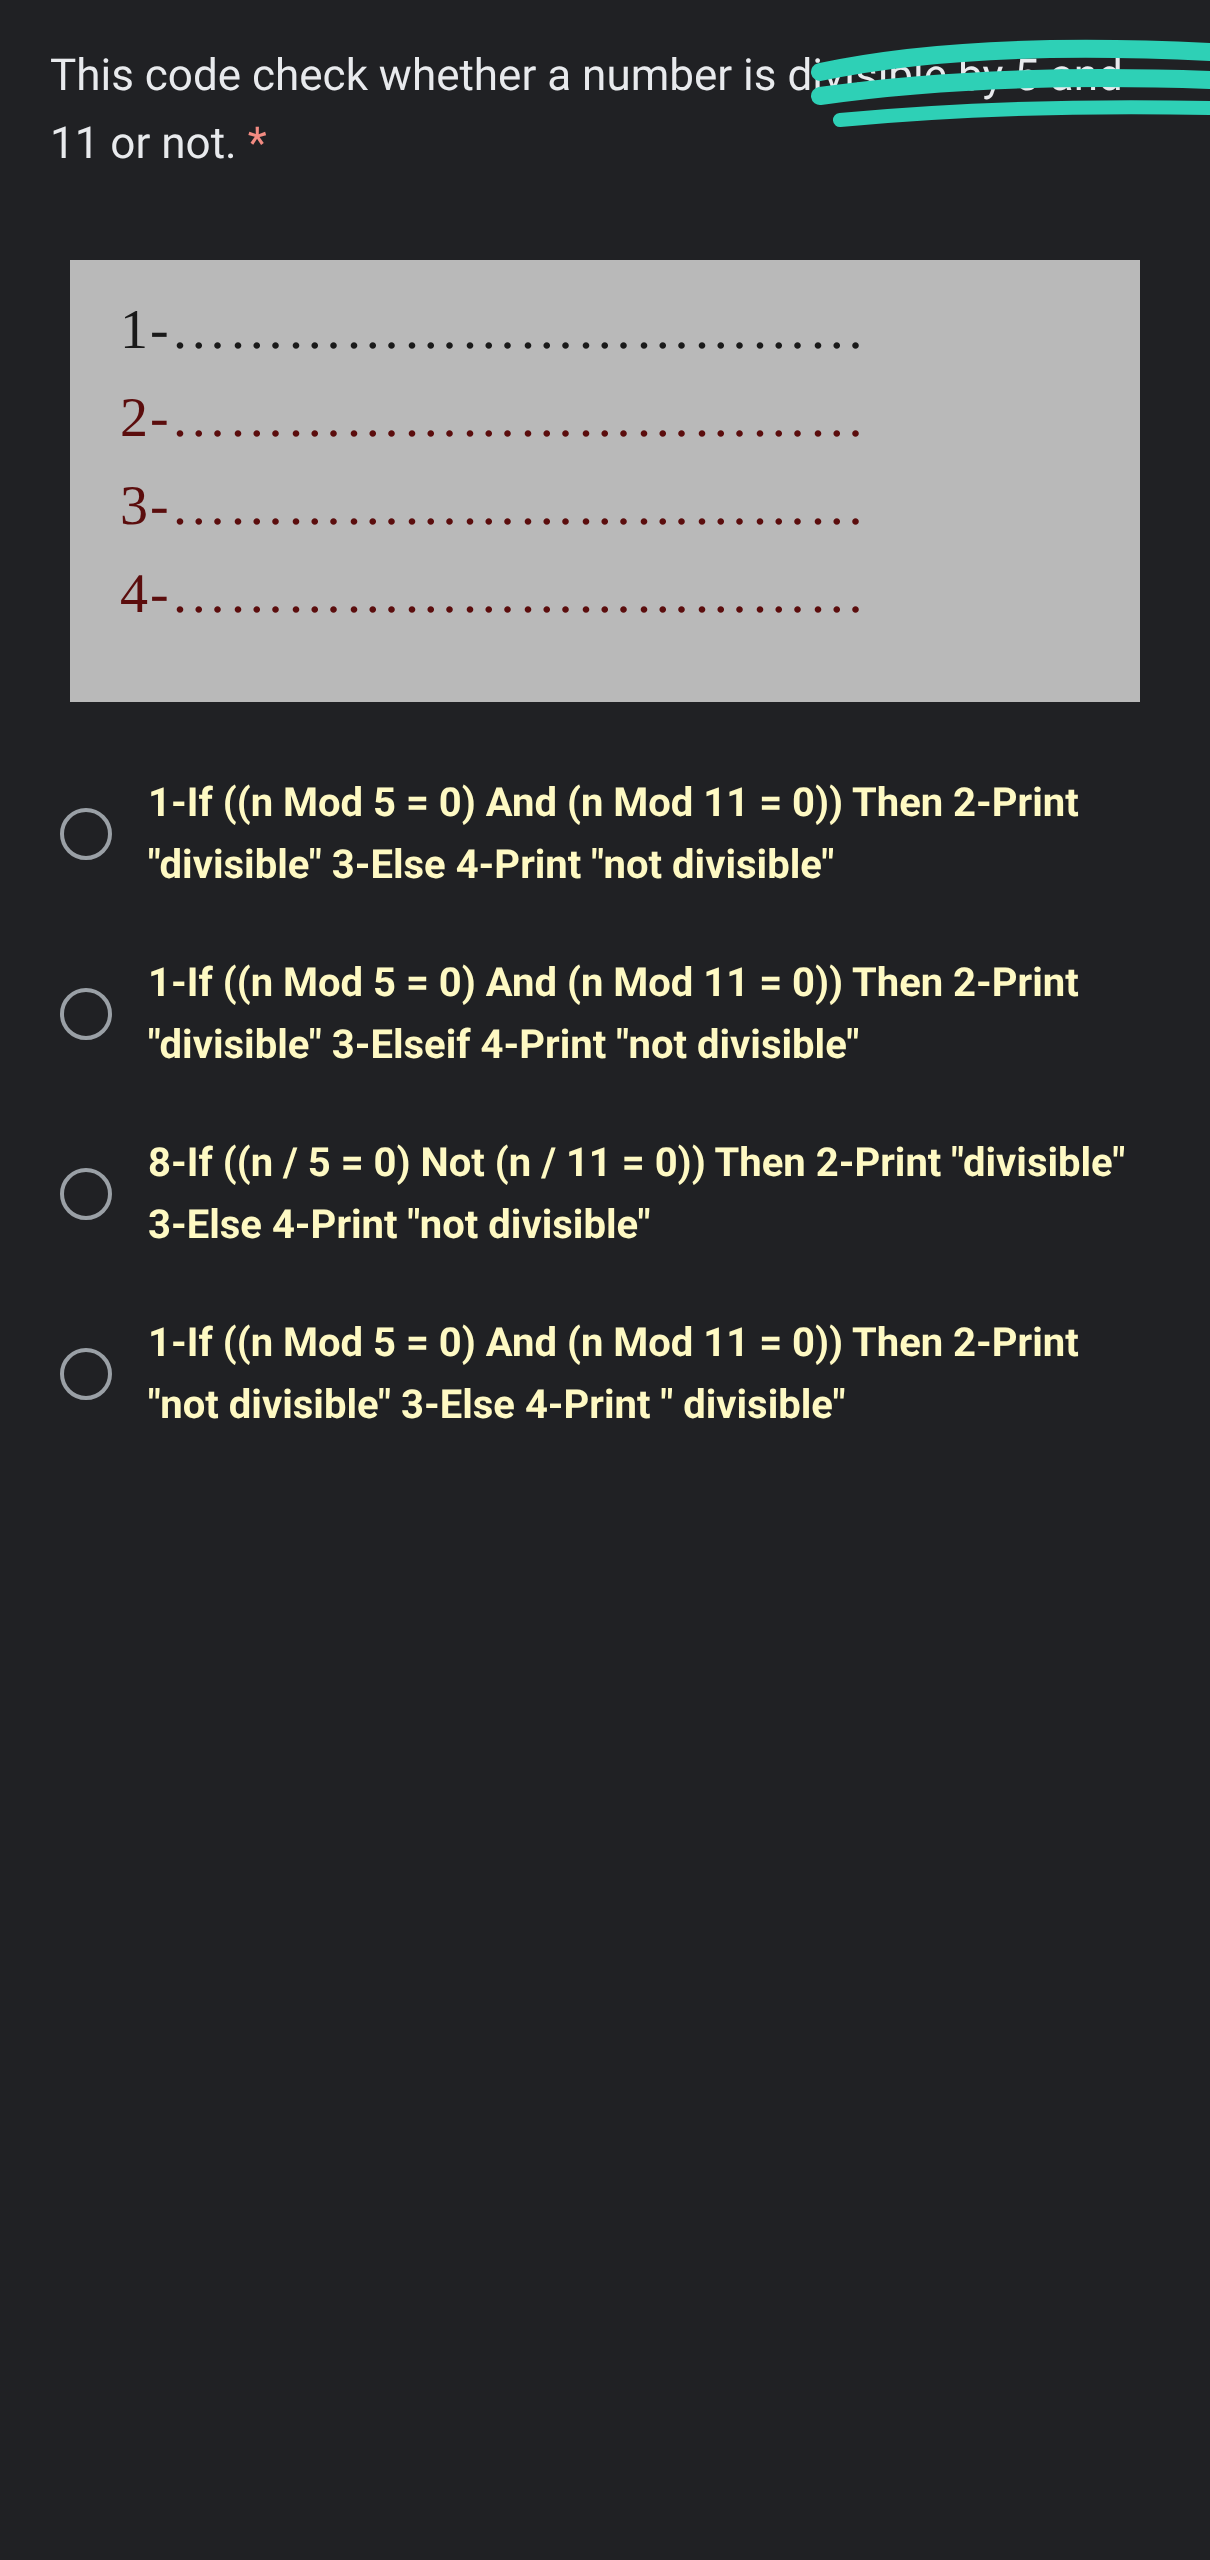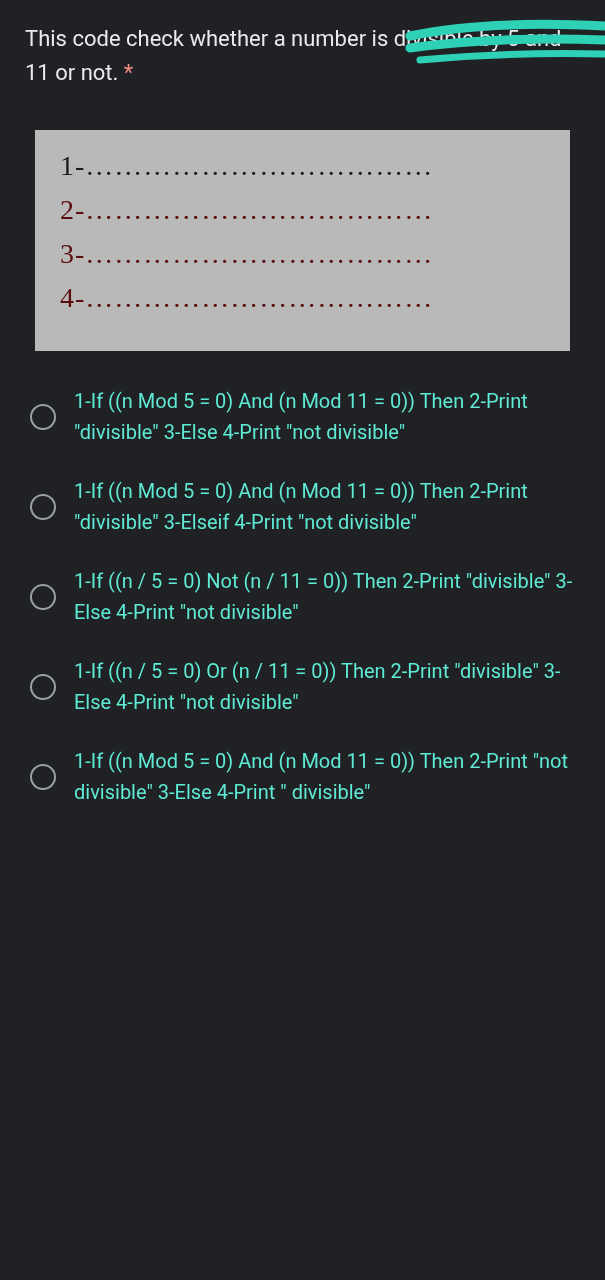--- a/index.html
+++ b/index.html
@@ -49,22 +49,22 @@
   .option { display: flex; align-items: center; gap: 18px; cursor: pointer; }
   .radio {
     flex: 0 0 26px;
     width: 26px; height: 26px;
     border: 2.5px solid #9aa0a6;
     border-radius: 50%;
   }
   .option-text {
     font-size: 20px;
     line-height: 1.55;
-    color: #5eead4;
-    font-weight: 400;
+    color: #fef9c3;
+    font-weight: 700;
   }
 </style>
 </head>
 <body>
 
 <div class="highlight">
   <svg viewBox="0 0 200 55">
     <path d="M 5 18 Q 80 2 200 8" stroke="#2ed0b6" stroke-width="9" fill="none" stroke-linecap="round"></path>
     <path d="M 5 30 Q 90 18 200 22" stroke="#2ed0b6" stroke-width="9" fill="none" stroke-linecap="round"></path>
     <path d="M 15 42 Q 100 34 200 36" stroke="#2ed0b6" stroke-width="7" fill="none" stroke-linecap="round"></path>
@@ -87,23 +87,19 @@
   <label class="option">
     <span class="radio"></span>
     <span class="option-text">1-If ((n Mod 5 = 0) And (n Mod 11 = 0)) Then 2-Print "divisible" 3-Else 4-Print "not divisible"</span>
   </label>
   <label class="option">
     <span class="radio"></span>
     <span class="option-text">1-If ((n Mod 5 = 0) And (n Mod 11 = 0)) Then 2-Print "divisible" 3-Elseif 4-Print "not divisible"</span>
   </label>
   <label class="option">
     <span class="radio"></span>
-    <span class="option-text">1-If ((n / 5 = 0) Not (n / 11 = 0)) Then 2-Print "divisible" 3-Else 4-Print "not divisible"</span>
-  </label>
-  <label class="option">
-    <span class="radio"></span>
-    <span class="option-text">1-If ((n / 5 = 0) Or (n / 11 = 0)) Then 2-Print "divisible" 3-Else 4-Print "not divisible"</span>
+    <span class="option-text">8-If ((n / 5 = 0) Not (n / 11 = 0)) Then 2-Print "divisible" 3-Else 4-Print "not divisible"</span>
   </label>
   <label class="option">
     <span class="radio"></span>
     <span class="option-text">1-If ((n Mod 5 = 0) And (n Mod 11 = 0)) Then 2-Print "not divisible" 3-Else 4-Print " divisible"</span>
   </label>
 </div>
 
 </body></html>

